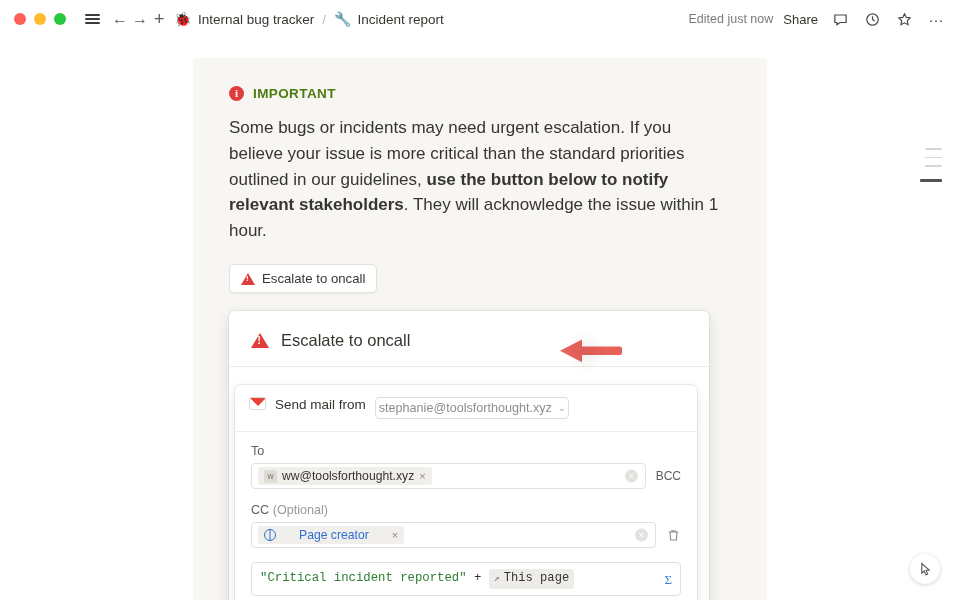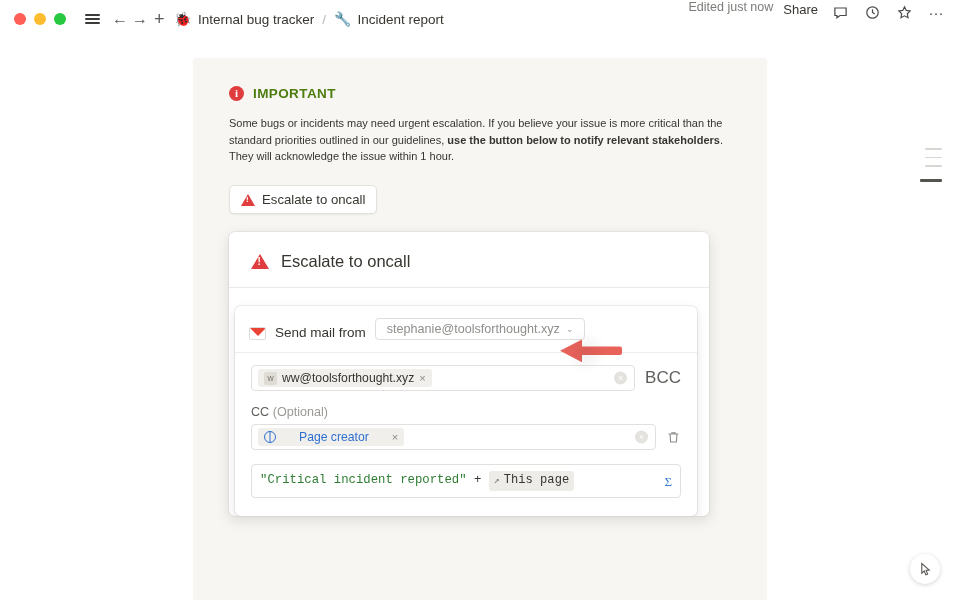--- a/index.html
+++ b/index.html
@@ -55,21 +55,21 @@
     white-space: nowrap;
   }
   .bc-icon { font-size: 14px; line-height: 1; }
   .bc-sep { color: #b9b9b5; margin: 0 2px; }
   .bc-text { font-weight: 500; }
 
   .titlebar-right {
     position: absolute;
     right: 12px;
     top: 0; height: 38px;
-    display: flex; align-items: flex-start; gap: 8px;
+    display: flex; align-items: center; gap: 8px;
     font-size: 12.5px;
     color: #6b6b67;
   }
   .share-btn {
     font-size: 13px; color: #37352f; font-weight: 400;
     padding: 2px 2px;
   }
   .edited { font-size: 12.5px; color: #7b7b77; }
 
   
@@ -105,21 +105,21 @@
     line-height: 1;
   }
   .important-label {
     color: #4d7c0f;
     font-weight: 700;
     font-size: 13.5px;
     letter-spacing: 0.4px;
   }
 
   .para {
-    font-size: 11px;
+    font-size: 17px;
     line-height: 1.52;
     color: #37352f;
     margin: 0 0 20px 0;
     max-width: 500px;
   }
   .para b { font-weight: 700; }
 
   .escalate-chip {
     display: inline-flex;
     align-items: center;
@@ -189,21 +189,21 @@
   
   .form-card {
     margin: 18px 0 0 6px;
     width: 462px;
     background: #ffffff;
     border-radius: 6px;
     box-shadow: 0 0 0 1px rgba(15,15,15,0.07), 0 4px 12px rgba(15,15,15,0.10);
     padding-bottom: 4px;
   }
   .form-head {
-    display: flex; align-items: flex-end; gap: 9px;
+    display: flex; align-items: flex-start; gap: 9px;
     padding: 12px 14px;
     border-bottom: 1px solid #efedea;
   }
   .gmail-ico {
     width: 17px; height: 13px;
     background: #ffffff;
     border: 1px solid #dcdcd8;
     border-radius: 2px;
     position: relative;
     overflow: hidden;
@@ -215,21 +215,21 @@
     width: 0; height: 0;
     border-left: 8.5px solid transparent;
     border-right: 8.5px solid transparent;
     border-top: 8px solid #ea4335;
   }
   .send-label { font-size: 13.5px; color: #37352f; }
   .sender-select {
     display: inline-flex; align-items: center; gap: 6px;
     border: 1px solid #e0dedb;
     border-radius: 4px;
-    padding: 3px 11px;
+    padding: 3px 3px;
     font-size: 12.6px;
     color: #908e8a;
     background: #fff;
   }
   .chev { font-size: 9px; color: #a3a19d; }
 
   .form-body { padding: 12px 16px 0 16px; }
   .field-label {
     font-size: 12.6px;
     color: #5f5e5b;
@@ -283,21 +283,21 @@
     width: 12px; height: 12px; border-radius: 50%;
     border: 1.3px solid #2f6fd0;
     position: relative;
   }
   .token.person .globe::after {
     content: "";
     position: absolute; left: 50%; top: -1.3px; bottom: -1.3px;
     width: 0; border-left: 1.3px solid #2f6fd0;
     transform: translateX(-50%);
   }
-  .bcc-label { font-size: 17px; color: #5f5e5b; }
+  .bcc-label { font-size: 12px; color: #5f5e5b; }
   .trash {
     width: 15px; height: 15px;
     color: #8d8b87;
     font-size: 14px;
     line-height: 1;
   }
 
   .code-box {
     border: 1px solid #e2e0dc;
     border-radius: 4px;
@@ -464,20 +464,21 @@
           <span class="gmail-ico"></span>
           <span class="send-label">Send mail from</span>
           <span class="sender-select">
             <span>stephanie@toolsforthought.xyz</span>
             <span class="chev">⌄</span>
           </span>
         </div>
 
         <div class="form-body">
 
+          <div class="field-label">To</div>
           <div class="row">
             <div class="input-box">
               <span class="token">
                 <span class="avatar">w</span>
                 <span>ww@toolsforthought.xyz</span>
                 <span class="tok-x">×</span>
               </span>
               <span class="clear-x">×</span>
             </div>
             <span class="bcc-label">BCC</span>

